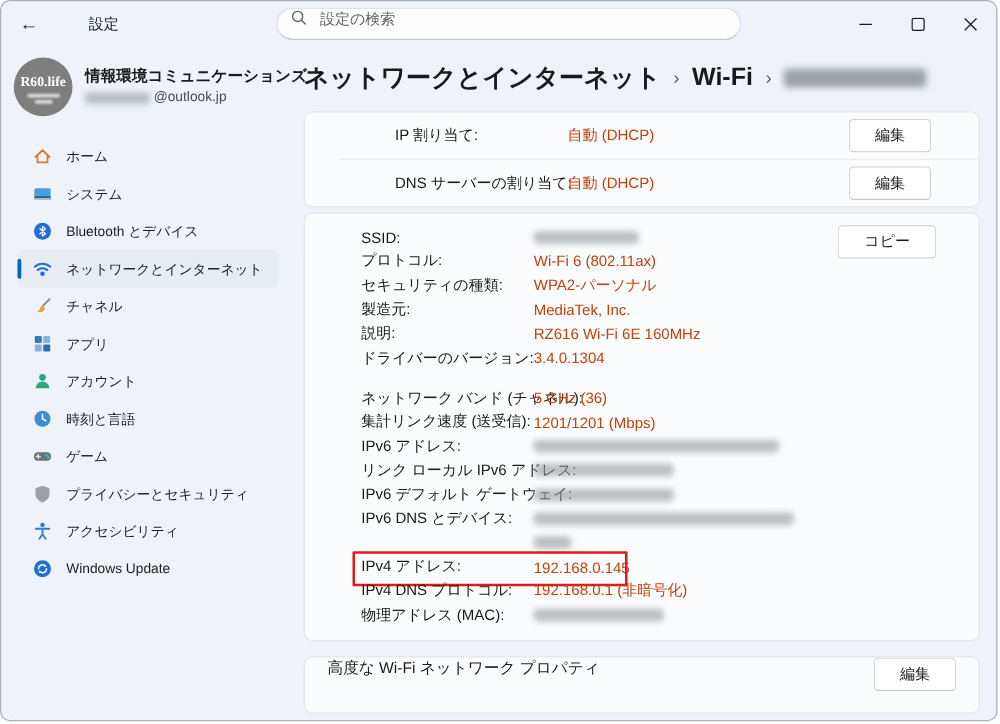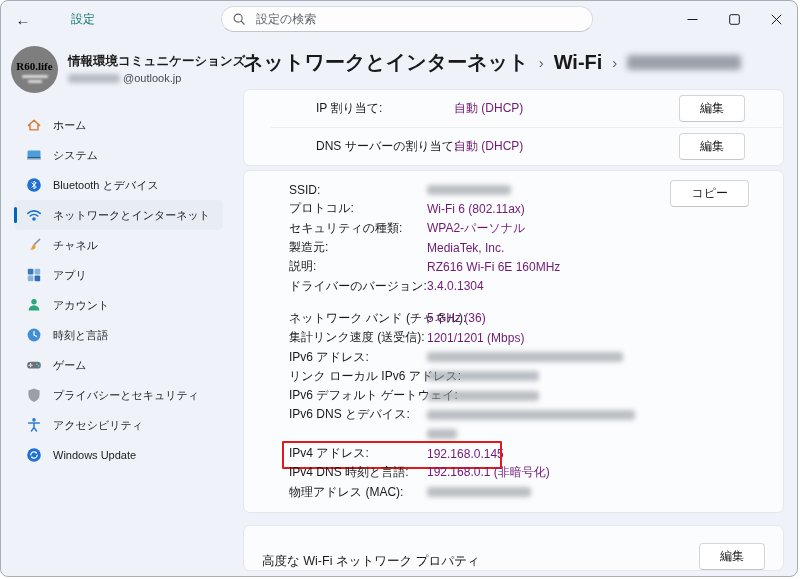--- a/index.html
+++ b/index.html
@@ -6,36 +6,36 @@
   body{width:800px;height:579px;overflow:hidden;
        font-family:"Liberation Sans","DejaVu Sans",sans-serif;
        -webkit-font-smoothing:antialiased;}
   .window{position:relative;width:798px;height:577px;background:#eff3f9;
           border:1px solid #a9aeb5;border-radius:8px;overflow:hidden;box-sizing:border-box;}
 
   
   .titlebar{position:absolute;left:0;top:0;right:0;height:36px;}
   .back-btn{position:absolute;left:8px;top:4px;width:28px;height:28px;border-radius:4px;
             display:flex;align-items:center;justify-content:center;font-size:15px;color:#1a1a1a;cursor:pointer;}
-  .tb-title{position:absolute;left:40px;top:10px;font-size:12px;color:#0f766e;padding-left:30px;}
+  .tb-title{position:absolute;left:40px;top:10px;font-size:12px;color:#0f172a;padding-left:30px;}
   .searchbox{position:absolute;left:220px;top:5px;width:372px;height:26px;background:#fdfdfe;
              border:1px solid #d8dde4;border-bottom-color:#c0c7cf;border-radius:13px;
-             display:flex;align-items:center;box-sizing:border-box;padding:0 10px;}
+             display:flex;align-items:flex-start;box-sizing:border-box;padding:0 10px;}
   .searchbox svg{flex:none;margin-right:8px;}
   .searchbox input{flex:1;border:none;outline:none;background:transparent;font-size:12px;
                    color:#1a1a1a;font-family:inherit;}
   .searchbox input::placeholder{color:#60656b;opacity:1;}
   .win-controls{position:absolute;right:0;top:0;height:36px;display:flex;}
   .win-btn{width:42px;height:36px;display:flex;align-items:center;justify-content:center;cursor:pointer;}
 
   
   .sidebar{position:absolute;left:0;top:36px;width:230px;bottom:0;}
   .account{position:absolute;left:10px;top:9px;height:50px;}
   .avatar{position:absolute;left:0;top:0;width:47px;height:47px;border-radius:50%;
-          background:#7e7e7e;color:#000000;text-align:center;overflow:hidden;}
+          background:#7e7e7e;color:#ffffff;text-align:center;overflow:hidden;}
   .avatar .av-main{font-family:"Liberation Serif","DejaVu Serif",serif;font-weight:bold;
                    font-size:11px;margin-top:14px;}
   .av-sub{width:26px;height:3px;background:#d9d9d9;margin:3px auto 0;filter:blur(1px);border-radius:1px;}
   .av-sub2{width:14px;height:3px;background:#d9d9d9;margin:2px auto 0;filter:blur(1px);border-radius:1px;}
   .acct-name{position:absolute;left:57px;top:7px;font-size:12.5px;font-weight:bold;color:#1a1a1a;white-space:nowrap;}
   .acct-mail{position:absolute;left:57px;top:26px;font-size:11px;color:#474b50;display:flex;align-items:center;white-space:nowrap;}
   .blob{display:inline-block;background:#979da4;opacity:.65;filter:blur(2.5px);border-radius:3px;vertical-align:middle;}
   .mail-blob{width:52px;height:9px;margin-right:3px;}
 
   .nav{position:absolute;left:0;top:73px;right:0;}
@@ -52,34 +52,34 @@
   .breadcrumb{margin:4px 0 13px 0;display:flex;align-items:center;}
   .crumb{font-size:20px;font-weight:600;color:#191919;cursor:pointer;white-space:nowrap;}
   .crumb-sep{font-size:15px;color:#5f6368;margin:0 10px;}
   .crumb-blob{width:114px;height:15px;background:#858c95;opacity:.8;filter:blur(3px);border-radius:3px;}
 
   .card{background:#fbfcfd;border:1px solid #e4e7eb;border-radius:7px;box-sizing:border-box;padding-left:27px;}
   .card1{margin-bottom:4px;}
   .row-lg{display:flex;align-items:center;height:37px;padding:0 38px 0 45px;}
   .row-lg + .row-lg{border-top:1px solid #ebedf0;}
   .row-label{width:138px;flex:none;font-size:12px;color:#1a1a1a;white-space:nowrap;}
-  .row-value{font-size:12px;color:#701a75;white-space:nowrap;}
+  .row-value{font-size:12px;color:#c2410c;white-space:nowrap;}
   .btn{margin-left:auto;min-width:64px;height:27px;background:#ffffff;border:1px solid #d2d5d9;
        border-bottom-color:#c3c6ca;border-radius:4px;font-size:12px;color:#1a1a1a;
        font-family:inherit;cursor:pointer;padding:0 20px;box-sizing:border-box;}
 
   .card2{position:relative;padding:9px 40px 10px 45px;margin-bottom:12px;}
   .copy-btn{position:absolute;top:9px;right:34px;margin-left:12px;}
   .pgroup + .pgroup{margin-top:13px;}
   .prow{position:relative;display:flex;align-items:center;height:19.3px;}
   .val-blob{height:10px;}
   .hl-box{position:absolute;left:-7px;top:-3px;width:216px;height:24px;
           border:2px solid #e01a1a;border-radius:1px;pointer-events:none;}
 
-  .card3{height:46px;display:flex;align-items:flex-end;padding:0 18px;}
+  .card3{height:46px;display:flex;align-items:flex-start;padding:0 18px;}
   .card3-label{font-size:12.5px;color:#1a1a1a;}
 </style>
 </head>
 <body>
 
 <div class="window">
 
   <div class="titlebar">
     <div class="back-btn">
       <span>←</span>
@@ -322,21 +322,21 @@
             <div class="prow">
               <span class="row-label"></span>
               <span class="blob val-blob" style="width: 30px;"></span>
             </div>
             <div class="prow">
               <div class="hl-box" style="border-color: rgb(224, 26, 26);"></div>
               <span class="row-label">IPv4 アドレス:</span>
               <span class="row-value">192.168.0.145</span>
             </div>
             <div class="prow">
-              <span class="row-label">IPv4 DNS 時刻と言語:</span>
+              <span class="row-label">IPv4 DNS プロトコル:</span>
               <span class="row-value">192.168.0.1 (非暗号化)</span>
             </div>
             <div class="prow">
               <span class="row-label">物理アドレス (MAC):</span>
               <span class="blob val-blob" style="width: 104px;"></span>
             </div>
           </div>
         </div>
     </div>
 

